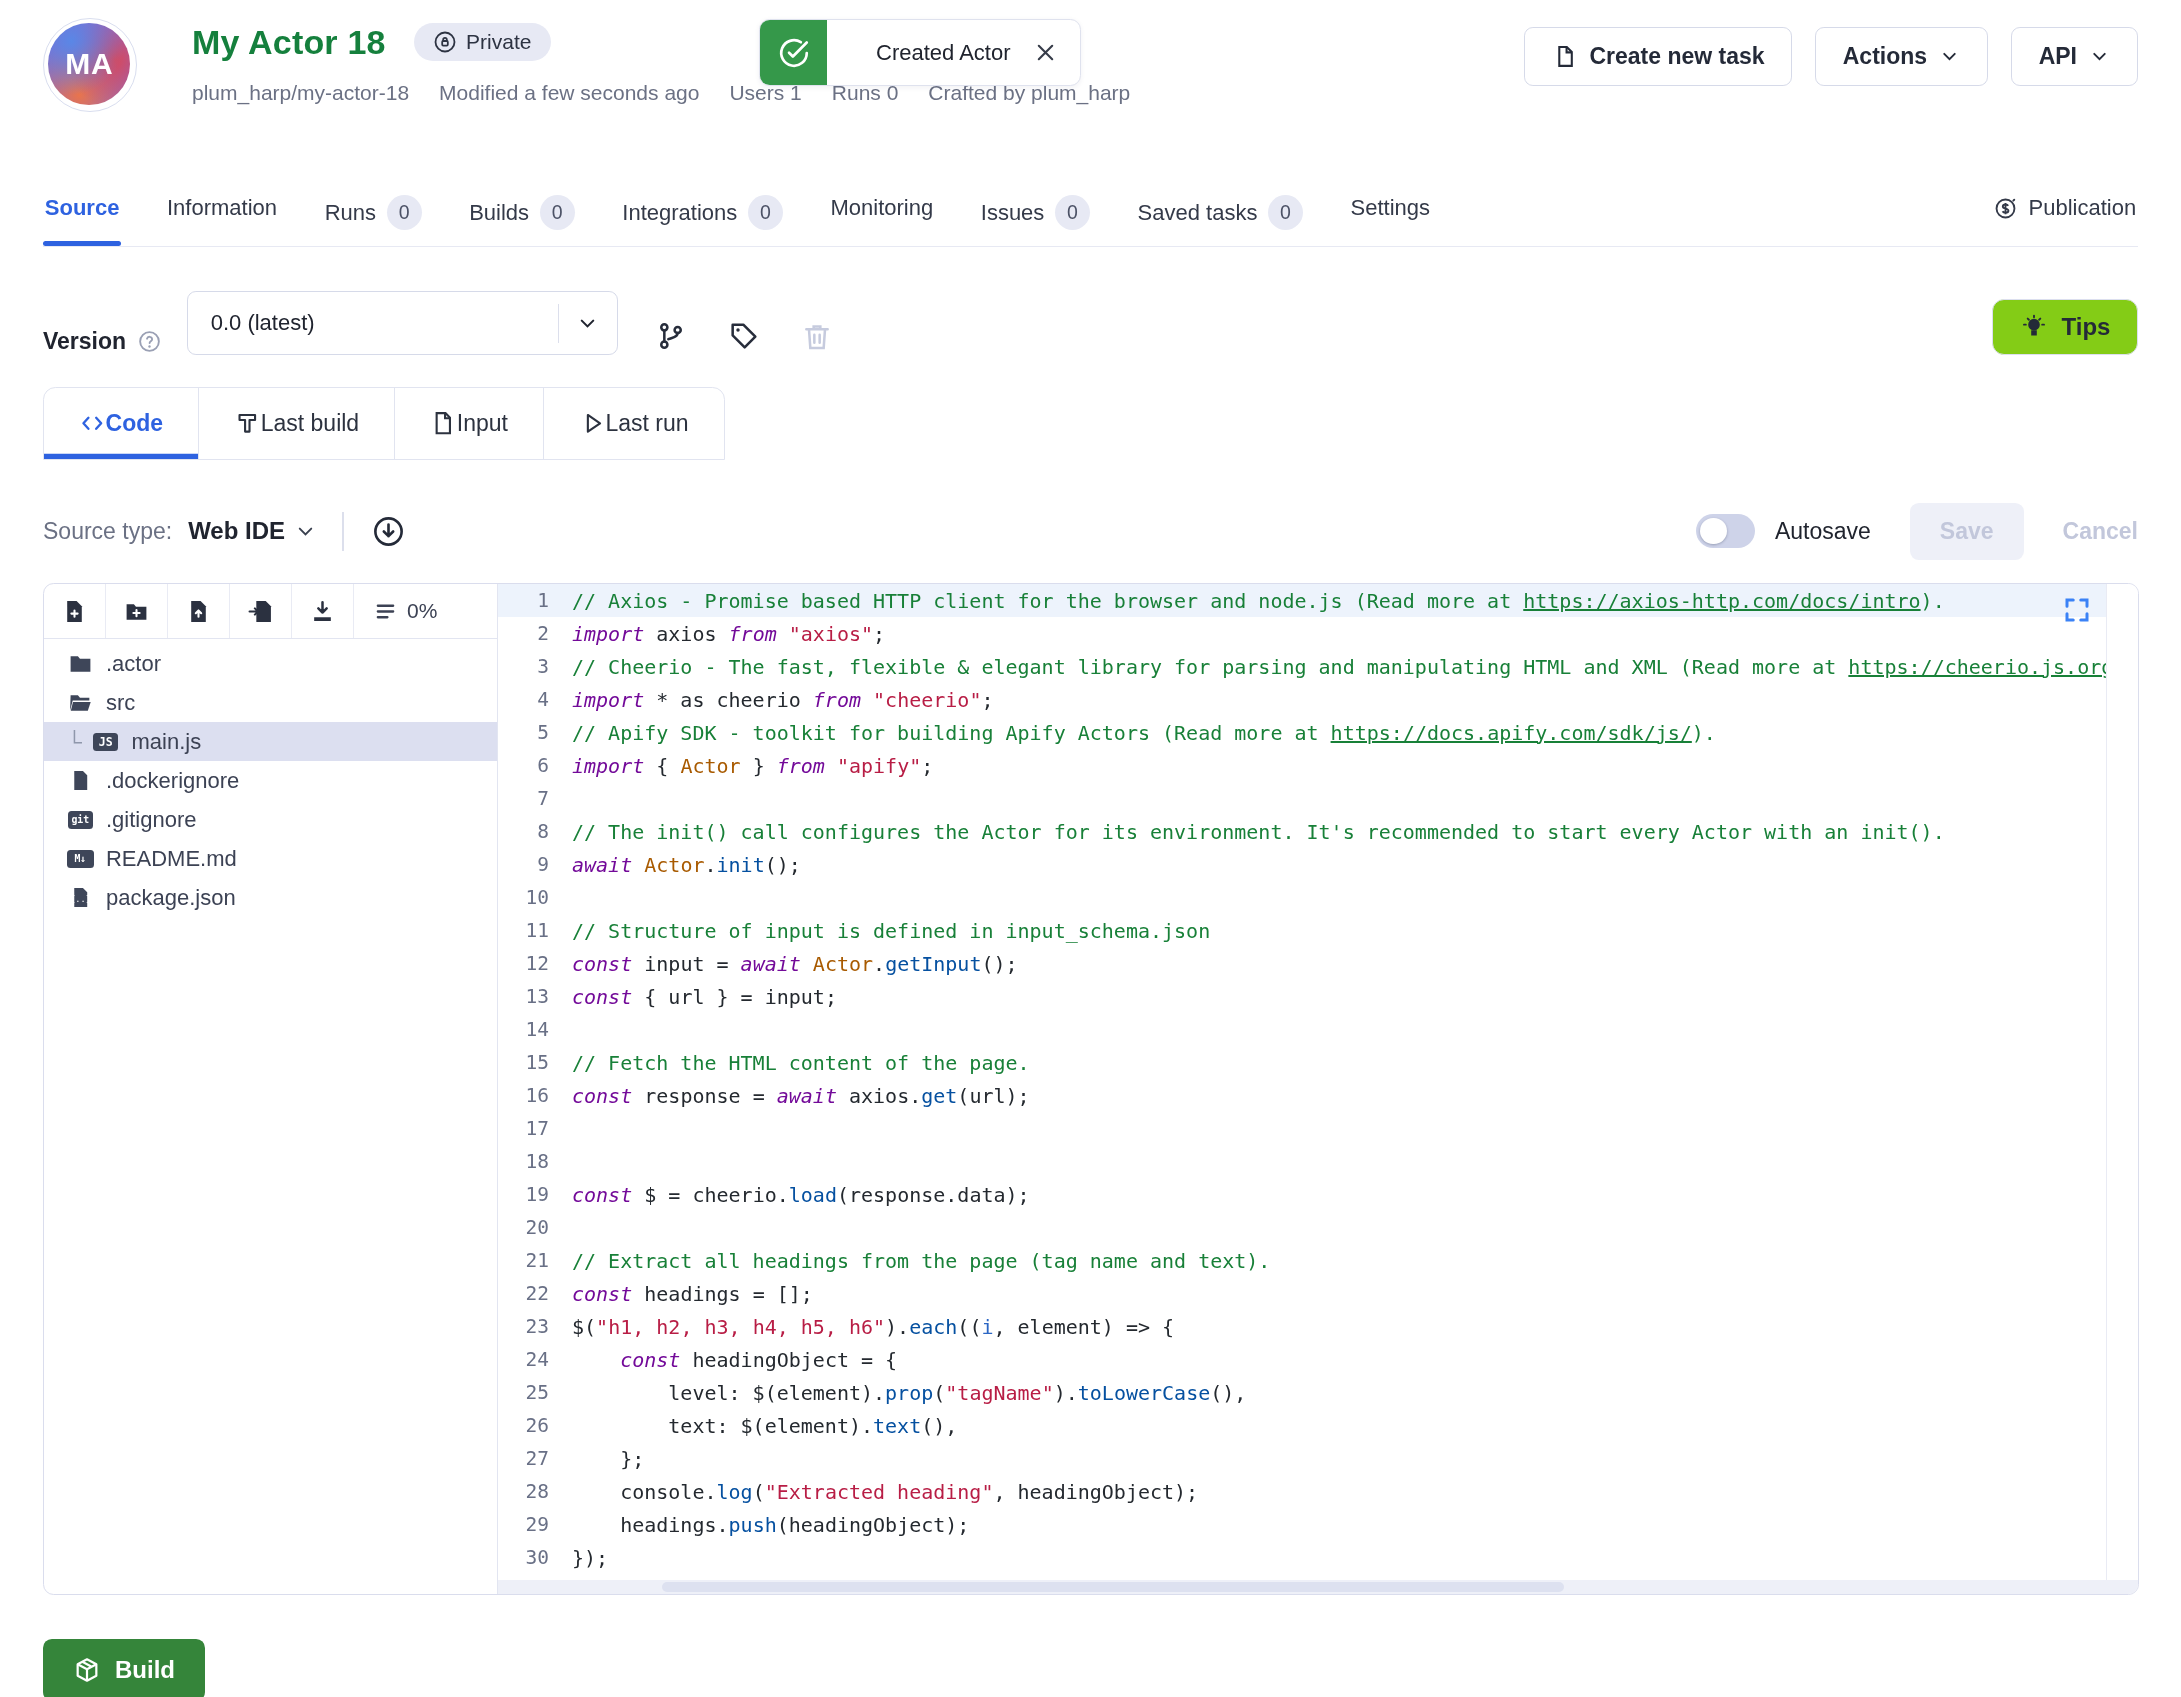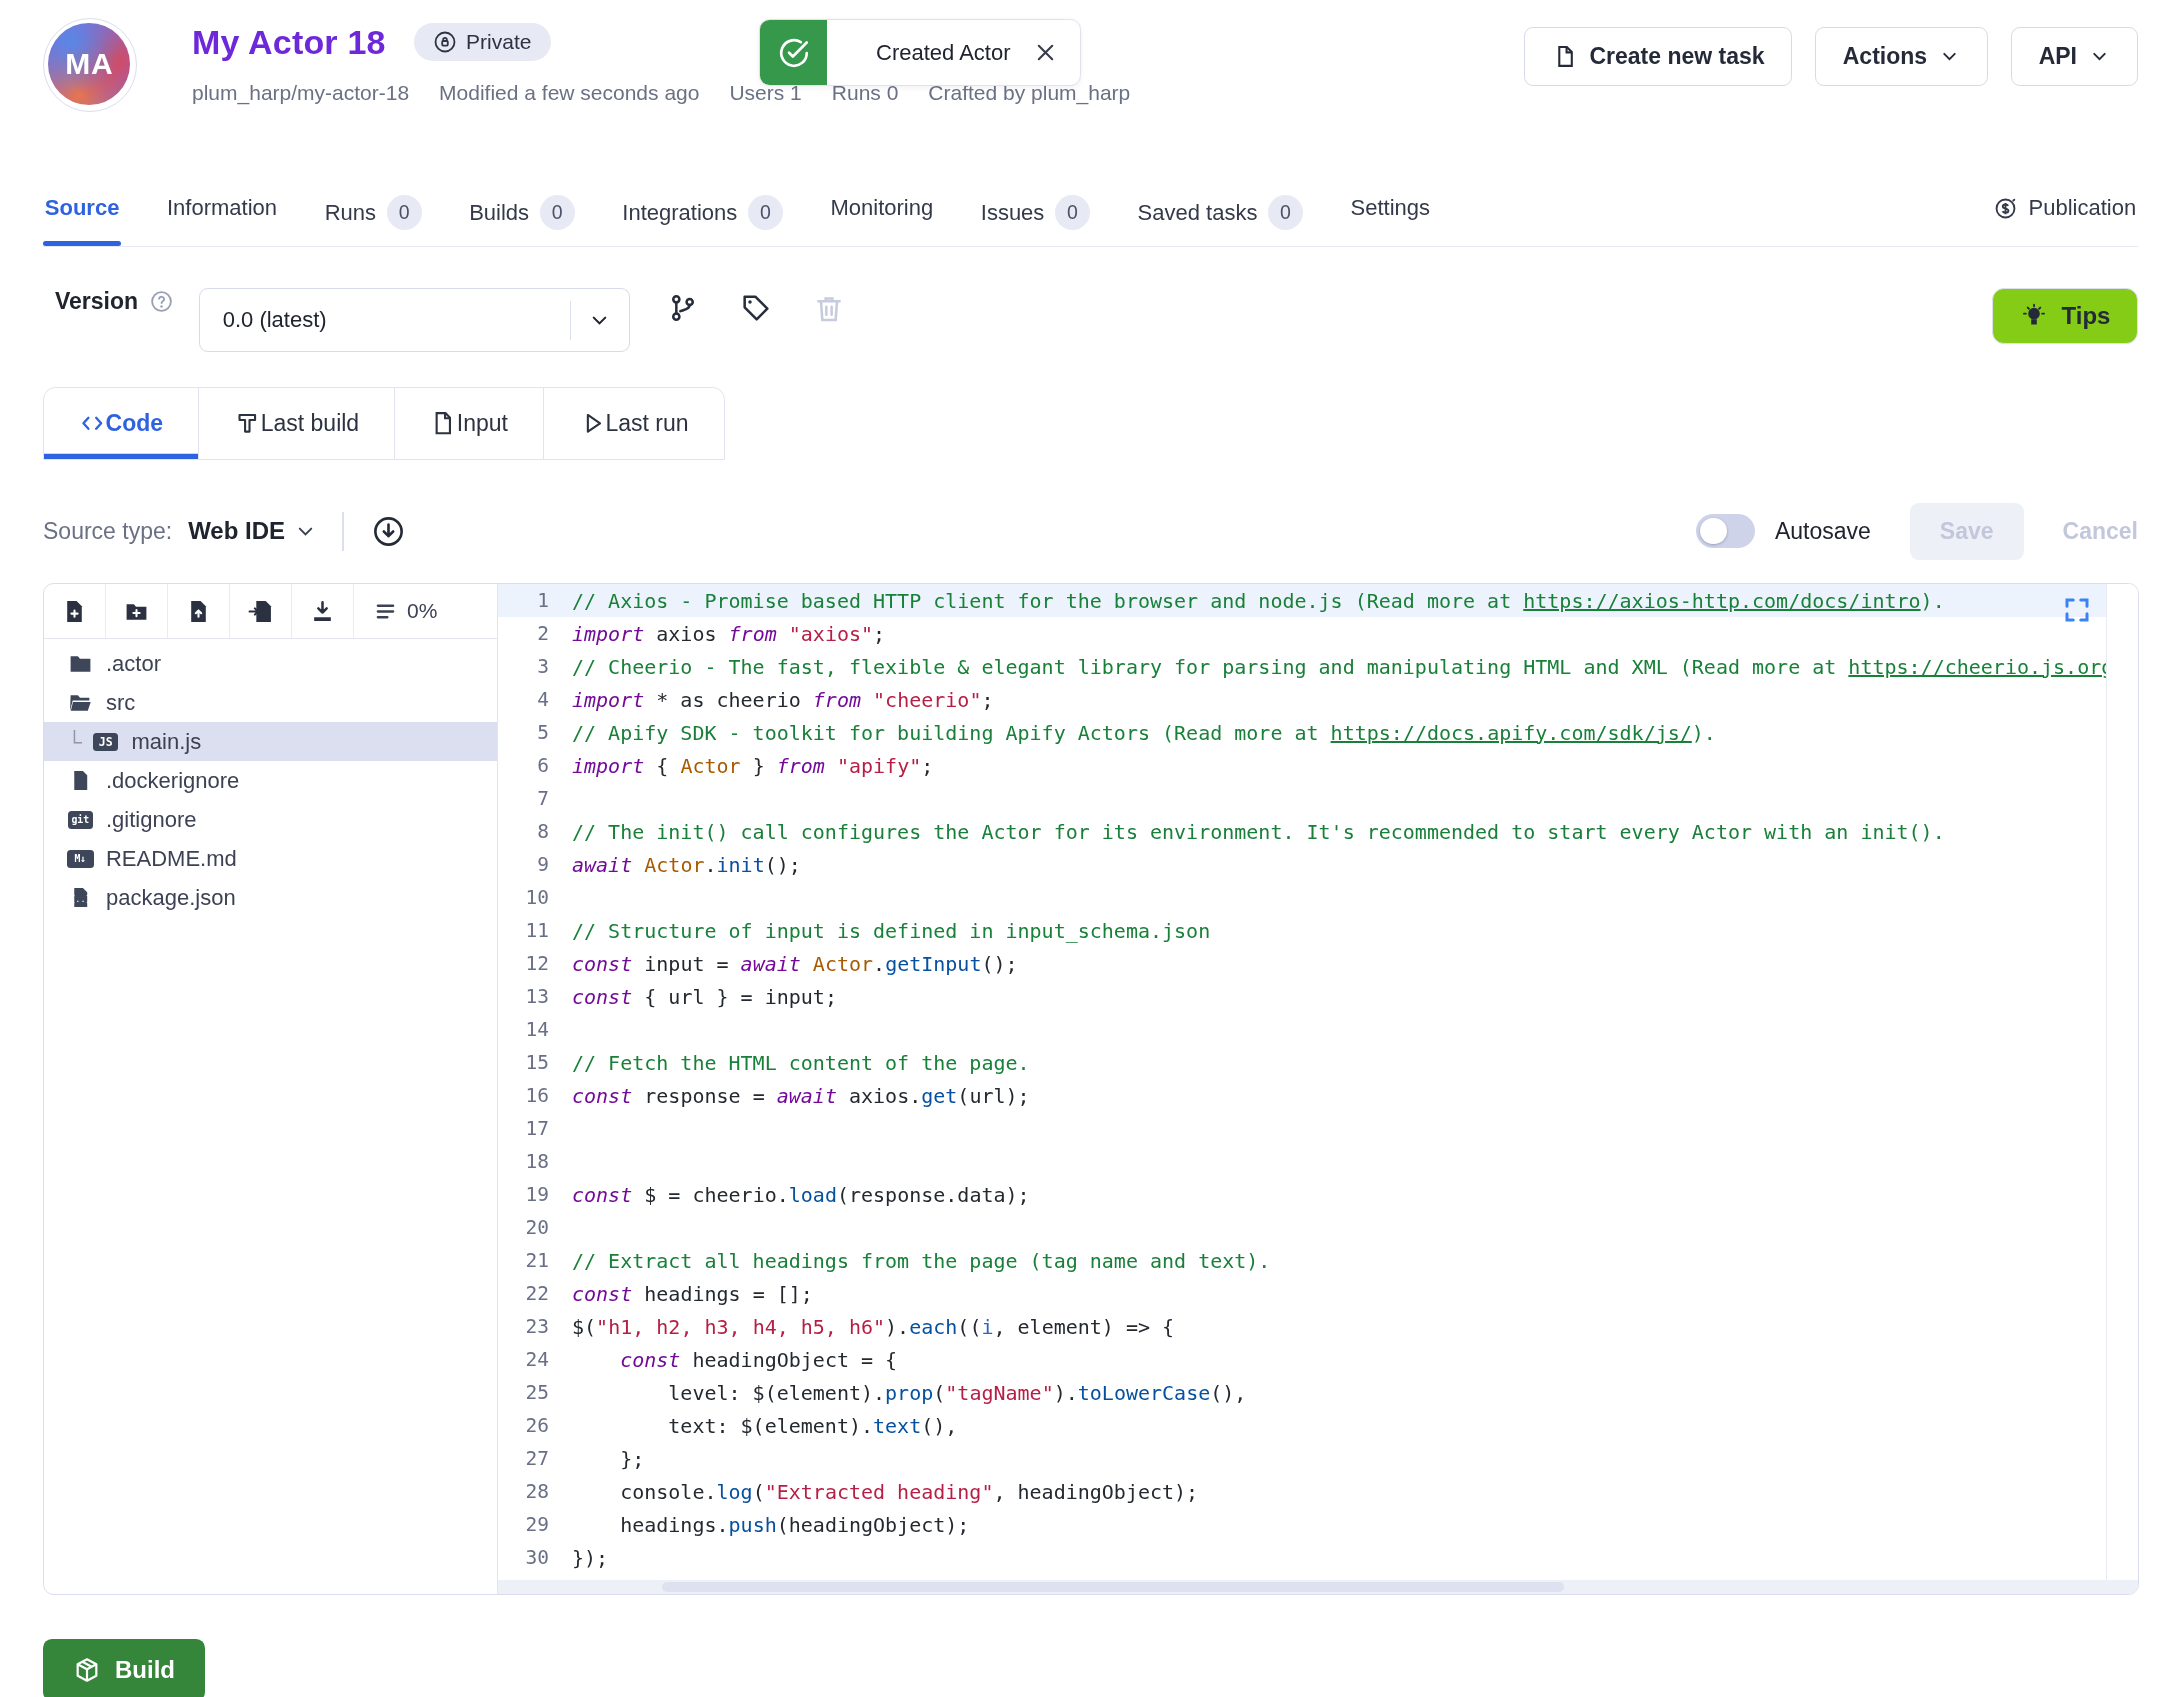--- a/index.html
+++ b/index.html
@@ -11,21 +11,21 @@
   .hdr { position:absolute; top:17.7px; left:43px; right:43px; height:115px; }
   .avatar-ring { position:absolute; left:0; top:0; width:94px; height:94px; border:1.8px solid #d9deef; border-radius:50%; padding:4.4px; background:#fff; }
   .avatar { width:82px; height:82px; border-radius:50%; display:flex; align-items:center; justify-content:center;
     background: radial-gradient(circle at 28% 22%, #5a87e6, rgba(90,135,230,0) 62%),
                 radial-gradient(circle at 82% 45%, #d6495e, rgba(214,73,94,0) 60%),
                 radial-gradient(circle at 38% 88%, #e8744d, rgba(232,116,77,0) 62%),
                 #8a66c9; }
   .avatar span { color:#fff; font-weight:700; font-size:30px; letter-spacing:0.9px; }
   .title-col { position:absolute; left:149px; top:5.3px; }
   .title-row { display:flex; align-items:center; gap:28px; }
-  h1.title { font-size:34px; font-weight:700; color:#6d28d9; letter-spacing:0.2px; }
+  h1.title { font-size:34px; font-weight:700; color:#15803d; letter-spacing:0.2px; }
   .badge-private { display:inline-flex; align-items:center; gap:8.9px; background:#e7e9f4; color:#2d3342;
     border-radius:886px; padding:7px 19.5px; font-size:21px; }
   .meta-row { margin-top:19.5px; display:flex; gap:30px; font-size:21px; color:#6b7184; }
   .toast { position:absolute; left:716px; top:1.8px; height:67px; display:flex; align-items:stretch; background:#fff;
     border:1.8px solid #dfe2ee; border-radius:10.6px; overflow:hidden; box-shadow:0 1.8px 5.3px rgba(30,40,80,.06); }
   .toast-ic { width:67px; background:#35984a; display:flex; align-items:center; justify-content:center; }
   .toast-label { display:flex; align-items:center; font-size:22px; color:#20242e; padding:0 23px 0 23px;margin-left:26px; }
   .toast-x { display:flex; align-items:center; padding-right:23px; color:#363c49; cursor:pointer; }
   .hdr-actions { position:absolute; right:0; top:8.9px; display:flex; gap:23px; }
   .btn-outline { display:inline-flex; align-items:center; gap:12.4px; height:59px; padding:0 26.6px; background:#fff;
@@ -35,21 +35,21 @@
   .navbar { position:absolute; top:188px; left:43px; right:43px; height:59px; border-bottom:1.8px solid #e7e9f3;
     display:flex; align-items:flex-start; gap:44px; }
   .ntab { position:relative; display:flex; align-items:center; gap:10.6px; font-size:22px; color:#343a49; padding:7px 1.8px 23px; cursor:pointer; }
   .ntab.active { color:#2e62e0; font-weight:600; }
   .ntab.active::after { content:""; position:absolute; left:0; right:0; bottom:-1.8px; height:5.3px; background:#2e62e0; border-radius:3.5px; }
   .ntab .badge { background:#e7e9f4; color:#4c5266; border-radius:886px; min-width:35px; height:35px; padding:0 10.6px;
     display:flex; align-items:center; justify-content:center; font-size:19.5px; }
   .nav-right { margin-left:auto; }
 
   
-  .version-row { position:absolute; top:288px; left:55px; right:43px; height:67px; display:flex; align-items:flex-start; }
+  .version-row { position:absolute; top:288px; left:43px; right:43px; height:67px; display:flex; align-items:flex-end; }
   .version-label { display:flex; align-items:center; gap:10.6px; font-size:23px; font-weight:700; color:#20242f; }
   .select { margin-left:25px; width:431px; height:64px; border:1.8px solid #d6dae9; border-radius:8.9px; display:flex; align-items:center;
     font-size:22px; color:#20242f; background:#fff; cursor:pointer; }
   .select .val { flex:1; padding:0 23px; }
   .select .chev { width:59px; height:39px; border-left:1.8px solid #dcdfec; display:flex; align-items:center; justify-content:center; color:#20242f; }
   .icon-btn { margin-left:34px; display:flex; align-items:center; justify-content:center; width:39px; height:39px; color:#272d3b; cursor:pointer; }
   .icon-btn.disabled { color:#c6cbde; cursor:default; }
   .tips-btn { margin-left:auto; display:inline-flex; align-items:center; gap:14px; height:56px; padding:0 26.6px; background:#84cc16;
     border:1.8px solid #dcdfef; border-radius:12px; font-size:24px; font-weight:600; color:#242a38; cursor:pointer; }
 

